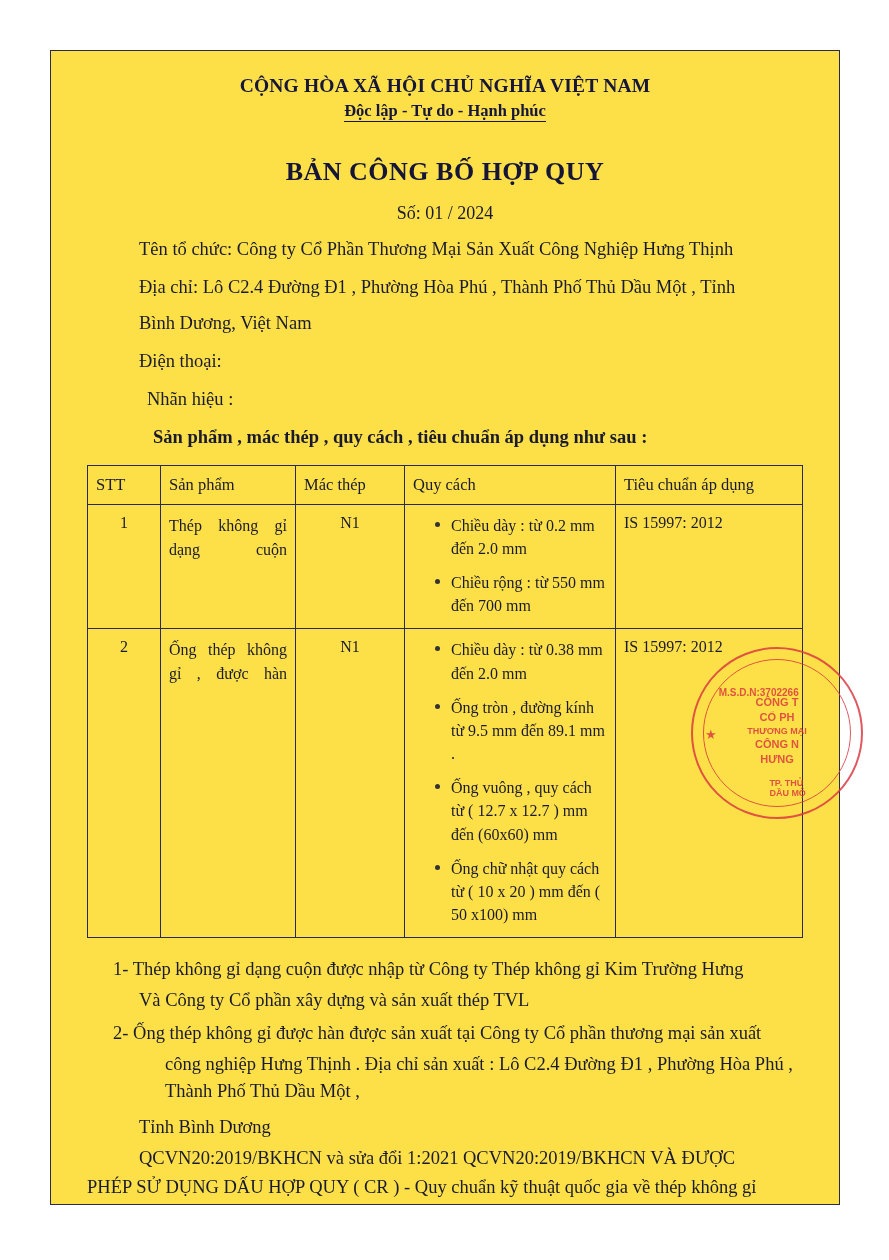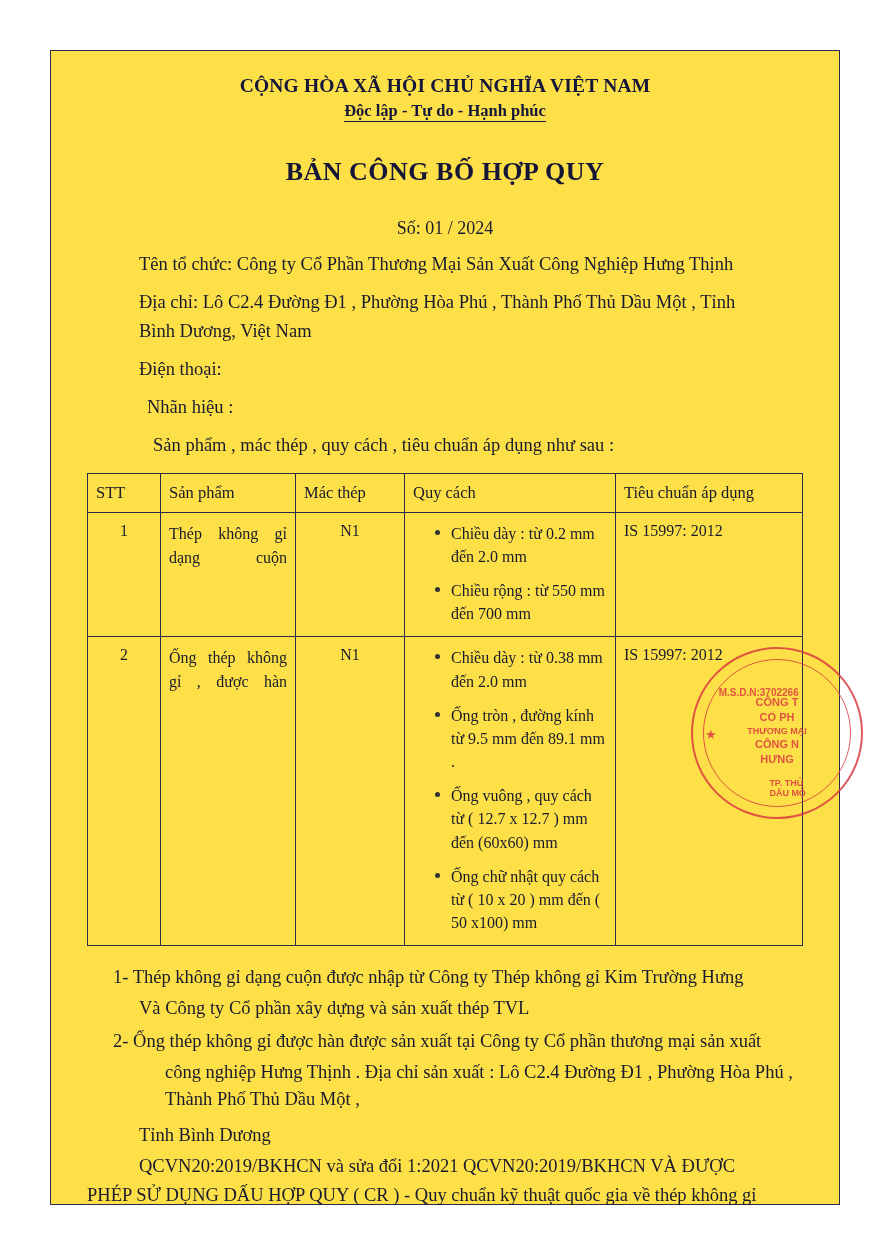--- a/index.html
+++ b/index.html
@@ -51,30 +51,30 @@
   }
   .doc-title {
     font-weight: bold;
     font-size: 26px;
     margin-top: 36px;
     letter-spacing: 0.5px;
     color: #151538;
   }
   .doc-number {
     font-size: 18px;
-    margin-top: 31px;
+    margin-top: 16px;
   }
   .body-line {
     font-size: 18.5px;
     margin-top: 12px;
     line-height: 1.42;
   }
   .indent-1 { padding-left: 52px; }
   .indent-2 { padding-left: 60px; }
-  .indent-3 { padding-left: 66px; }
+  .indent-3 { padding-left: 66px; font-weight: bold; }
   .prod-strong { font-weight: bold; font-size: 19px; }
 
   table.spec {
     width: 100%;
     border-collapse: collapse;
     margin-top: 14px;
     font-size: 16px;
     table-layout: fixed;
   }
   table.spec th, table.spec td {
@@ -201,21 +201,21 @@
   <div class="page-inner">
 
     <div class="center nation-title">CỘNG HÒA XÃ HỘI CHỦ NGHĨA VIỆT NAM</div>
     <div class="center nation-sub"><span class="ul">Độc lập - Tự do - Hạnh phúc</span></div>
 
     <div class="center doc-title">BẢN CÔNG BỐ HỢP QUY</div>
     <div class="center doc-number">Số: 01 / 2024</div>
 
     <div class="body-line indent-1">Tên tổ chức: Công ty Cổ Phần Thương Mại Sản Xuất Công Nghiệp Hưng Thịnh</div>
     <div class="body-line indent-1">Địa chỉ: Lô C2.4 Đường Đ1 , Phường Hòa Phú , Thành Phố Thủ Dầu Một , Tỉnh</div>
-    <div class="body-line" style="margin-top:2px; padding-left:52px;">Bình Dương, Việt Nam</div>
+    <div class="body-line" style="margin-top:9px; padding-left:52px;">Bình Dương, Việt Nam</div>
     <div class="body-line indent-1">Điện thoại:</div>
 
     <div class="body-line indent-2">Nhãn hiệu :</div>
     <div class="body-line indent-3">Sản phẩm , mác thép , quy cách , tiêu chuẩn áp dụng như sau :</div>
 
     <table class="spec">
       <thead>
         <tr>
           <th class="c-stt">STT</th>
           <th class="c-prod">Sản phẩm</th>

